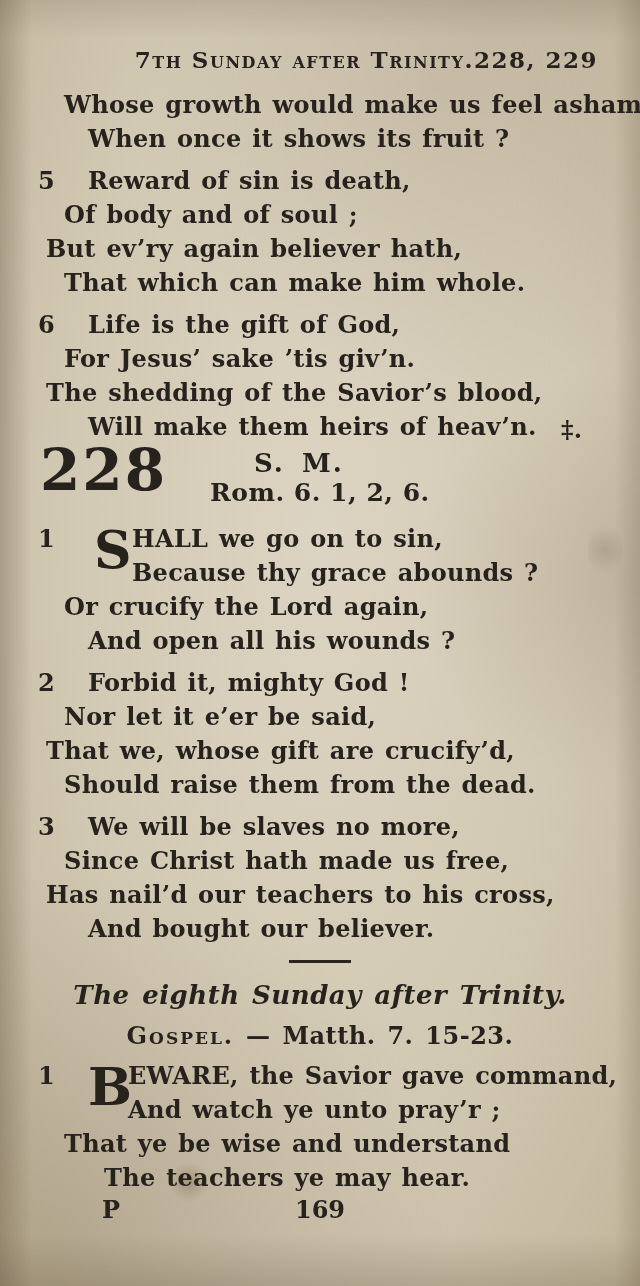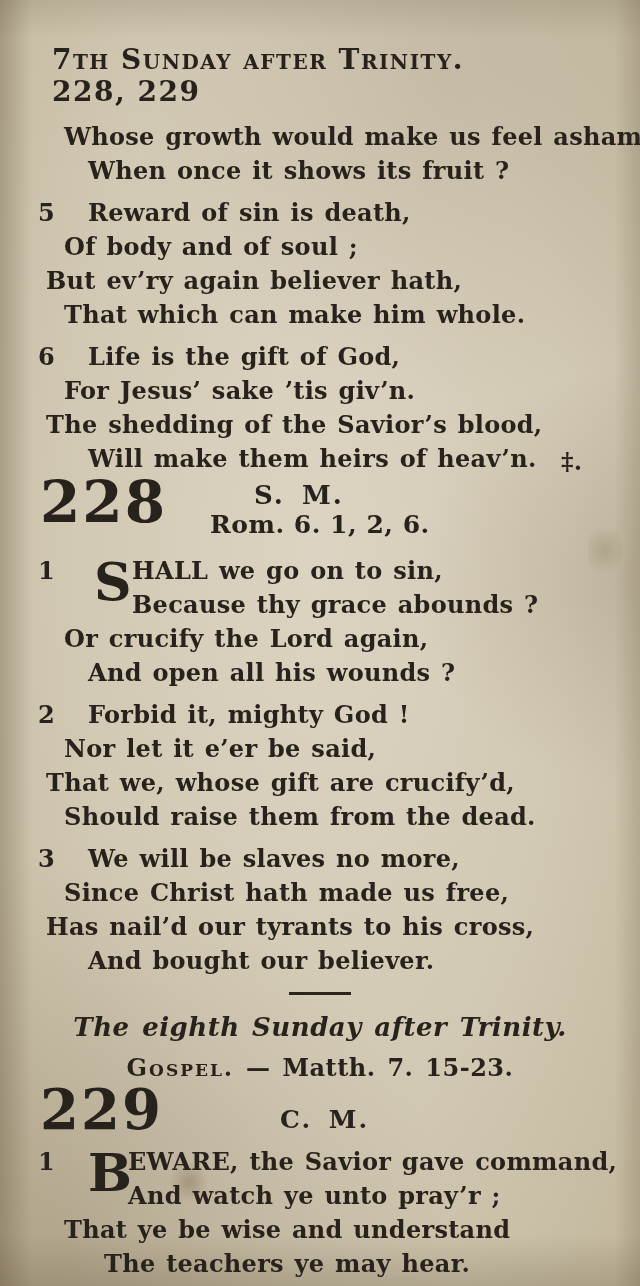--- a/index.html
+++ b/index.html
@@ -19,21 +19,21 @@
       radial-gradient(ellipse at 50% 42%, #dcd4c2 0%, #d2c9b4 55%, #c2b79c 100%);
     padding-top:44px;
   }
   .stain{ position:absolute; border-radius:50%; pointer-events:none; }
   .stain.a{ left:168px; top:1162px; width:42px; height:40px;
     background:radial-gradient(circle, rgba(110,92,64,.35), rgba(110,92,64,0) 70%); }
   .stain.b{ left:588px; top:520px; width:34px; height:60px;
     background:radial-gradient(circle, rgba(110,92,64,.22), rgba(110,92,64,0) 70%); }
 
   .header{ display:flex; justify-content:flex-end; padding:0 42px 0 52px;
-    font-size:28px; line-height:32px; font-variant:small-caps; letter-spacing:1.5px; white-space:nowrap;flex-direction:column; }
+    font-size:23px; line-height:32px; font-variant:small-caps; letter-spacing:1.5px; white-space:nowrap; }
 
   .line{ font-size:24px; line-height:34px; letter-spacing:.3px; word-spacing:2px; white-space:nowrap; }
   .stanza{ position:relative; margin:8px 34px 0 38px; }
   .stanza.first{ margin-top:12px; }
   .stanza .num{ position:absolute; left:0; top:0; font-size:24px; line-height:34px; }
   .i0{ padding-left:8px; } .i1{ padding-left:26px; } .i2{ padding-left:50px; }
   .i3{ padding-left:66px; } .dc1{ padding-left:94px; } .dc2{ padding-left:90px; }
   .margin-mark{ position:absolute; right:24px; bottom:0; font-size:24px; }
 
   .hymn-head{ position:relative; margin:4px 34px 0 38px; height:66px; }
@@ -112,37 +112,33 @@
     <div class="line i2">Forbid it, mighty God !</div>
     <div class="line i1">Nor let it e’er be said,</div>
     <div class="line i0">That we, whose gift are crucify’d,</div>
     <div class="line i1">Should raise them from the dead.</div>
   </div>
 
   <div class="stanza">
     <span class="num">3</span>
     <div class="line i2">We will be slaves no more,</div>
     <div class="line i1">Since Christ hath made us free,</div>
-    <div class="line i0">Has nail’d our tyrants to his cross,</div>
+    <div class="line i0">Has nail’d our teachers to his cross,</div>
     <div class="line i2">And bought our believer.</div>
   </div>
 
   <div class="rule"></div>
 
   <div class="italic-head">The eighth Sunday after Trinity.</div>
 
   <div class="gospel">
     <span class="sc">Gospel.</span>
     <span>— Matth. 7. 15-23.</span>
   </div>
 
-  <div class="hymn-head h229">
-    <span class="big-num">229</span>
-    <span class="meter">C. M.</span>
-  </div>
 
   <div class="stanza s229">
     <span class="num">1</span>
     <span class="dropcap">B</span>
     <div class="line dc2">EWARE, the Savior gave command,</div>
     <div class="line dc2">And watch ye unto pray’r ;</div>
     <div class="line i1">That ye be wise and understand</div>
     <div class="line i3">The teachers ye may hear.</div>
   </div>
 

